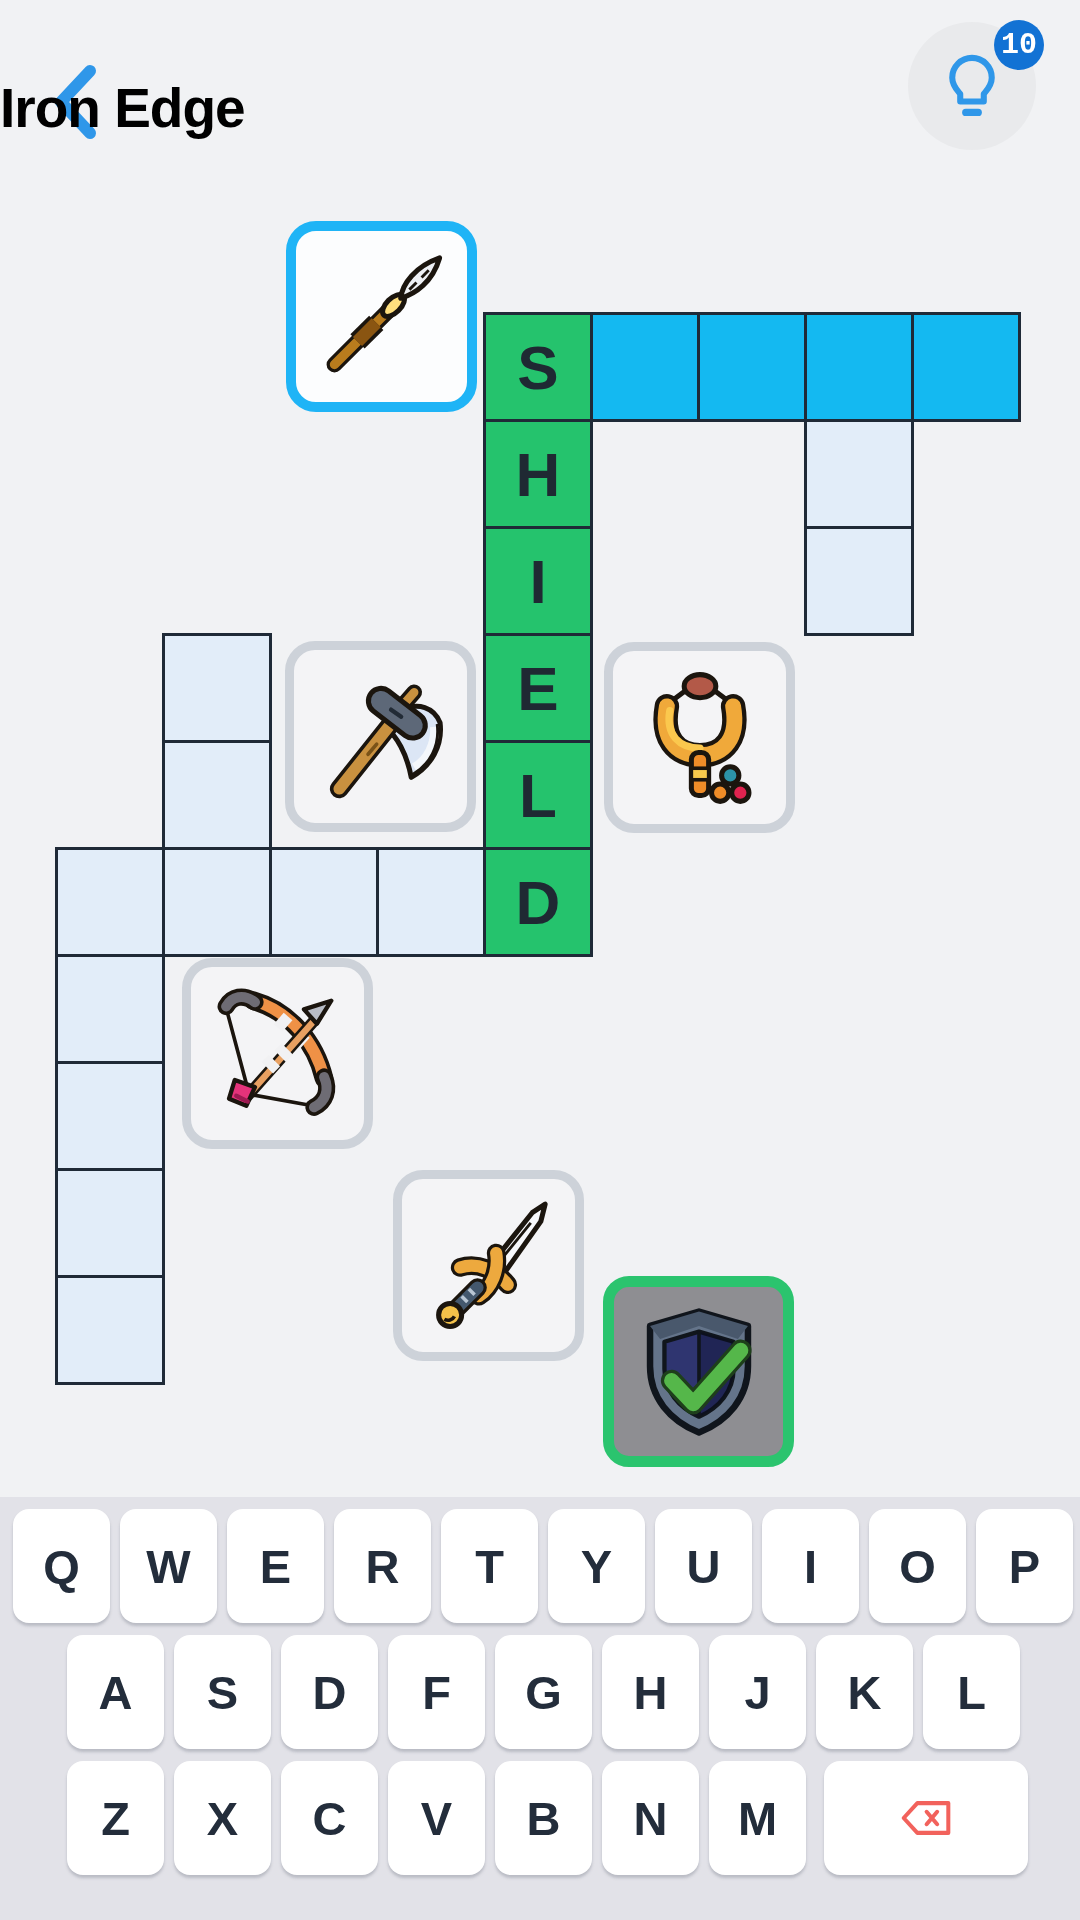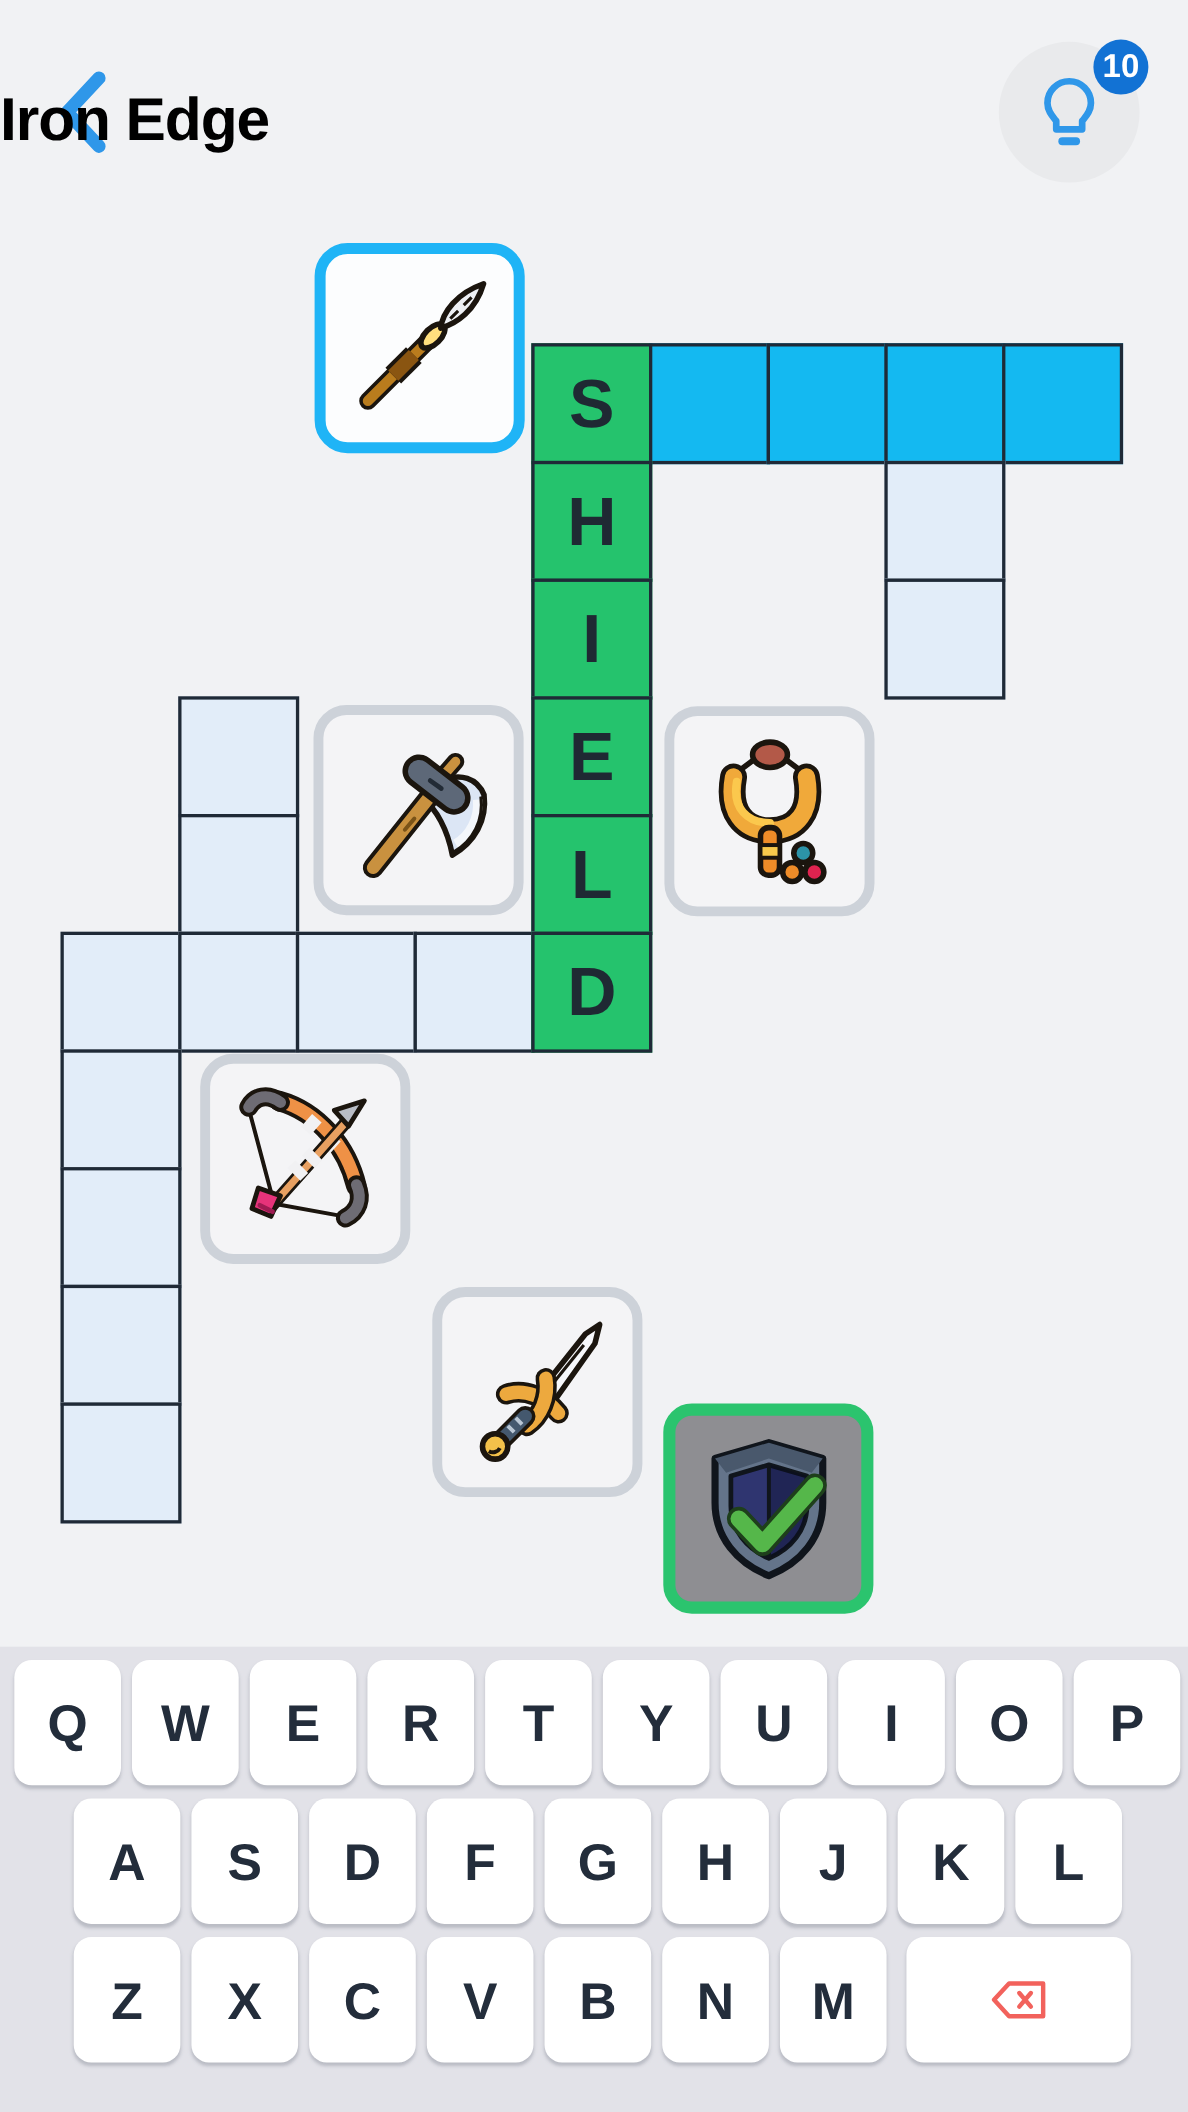--- a/index.html
+++ b/index.html
@@ -21,21 +21,21 @@
   }
   html,body{margin:0;padding:0;background:#cfd2d8;}
   body{font-family:"Liberation Sans",sans-serif;}
   .screen{position:relative;width:1080px;height:1920px;background:var(--page-bg);overflow:hidden;margin:0 auto;}
 
   
   .back-btn{position:absolute;left:38px;top:56px;width:76px;height:92px;background:none;border:none;padding:0;cursor:pointer;}
   .back-btn svg{width:52px;height:80px;display:block;margin:0 auto;}
   .back-btn polyline{fill:none;stroke:var(--accent-blue);stroke-width:12;stroke-linecap:round;stroke-linejoin:round;}
   .page-title{position:absolute;left:0;top:76px;width:100%;text-align:left;font-size:55px;font-weight:700;color:#000000;letter-spacing:-1px;}
-  .hint-btn{position:absolute;left:908px;top:38px;width:128px;height:128px;border-radius:50%;background:#e9eaec;border:none;padding:0;cursor:pointer;}
+  .hint-btn{position:absolute;left:908px;top:22px;width:128px;height:128px;border-radius:50%;background:#e9eaec;border:none;padding:0;cursor:pointer;font-family:Liberation Mono, monospace;}
   .hint-btn .bulb{position:absolute;left:26px;top:24px;width:76px;height:80px;}
   .bulb path{fill:none;stroke:var(--accent-blue);stroke-width:8;stroke-linejoin:round;}
   .bulb rect{fill:var(--accent-blue);}
   .hint-badge{position:absolute;left:86px;top:-2px;width:50px;height:50px;border-radius:50%;background:var(--badge-blue);color:#fff;font-size:30px;font-weight:700;display:flex;align-items:center;justify-content:center;}
 
   
   .board{position:absolute;inset:0;}
   .cell{position:absolute;width:110px;height:110px;box-sizing:border-box;border:3.5px solid var(--grid-border);display:flex;align-items:center;justify-content:center;}
   .cell.empty{background:var(--cell-empty);}
   .cell.active{background:var(--cell-active);}

